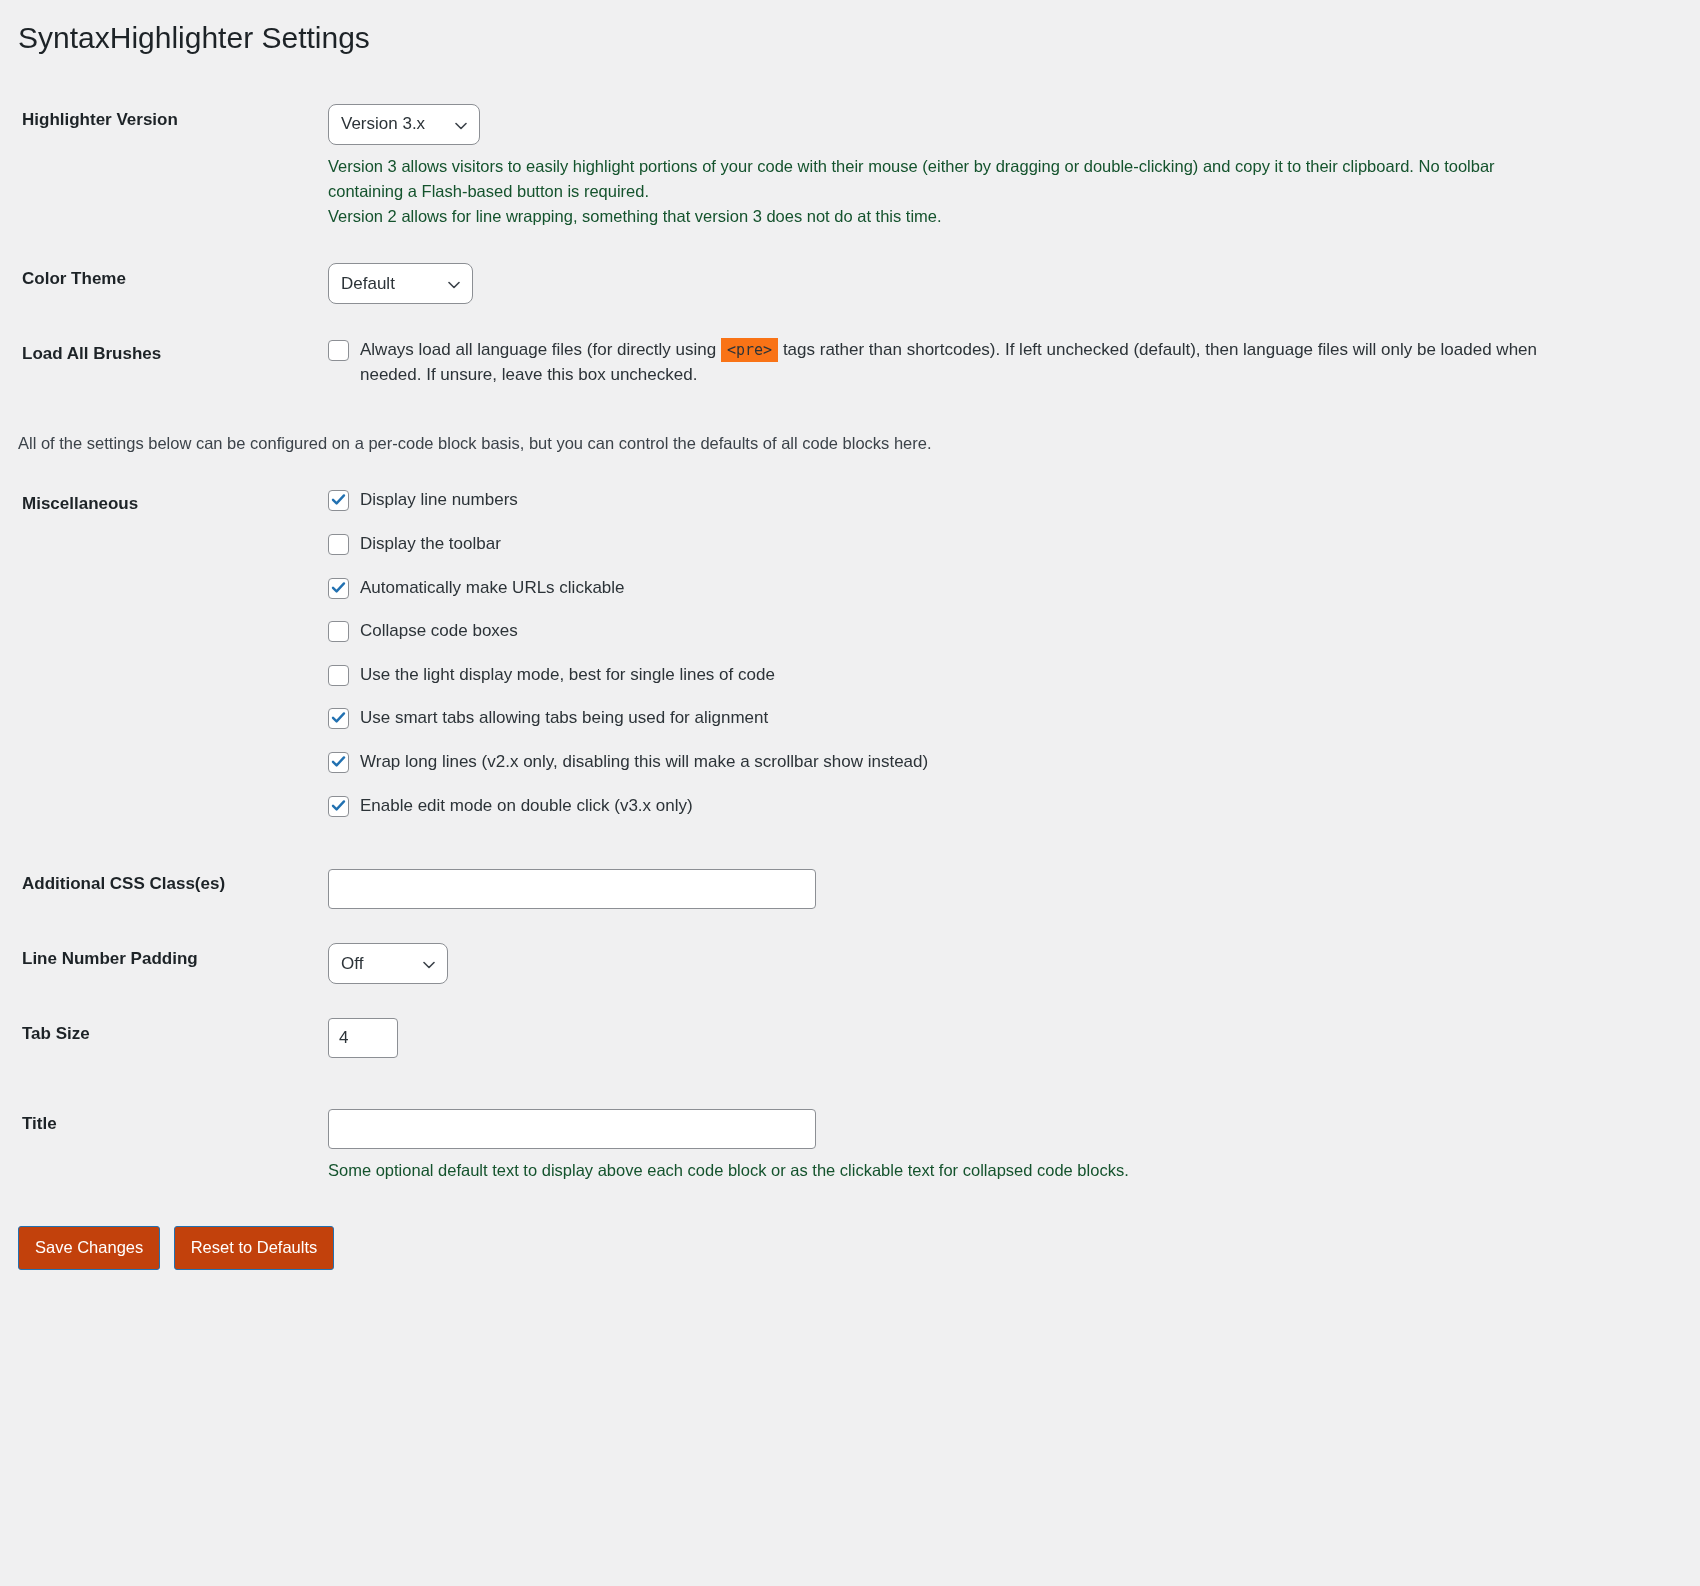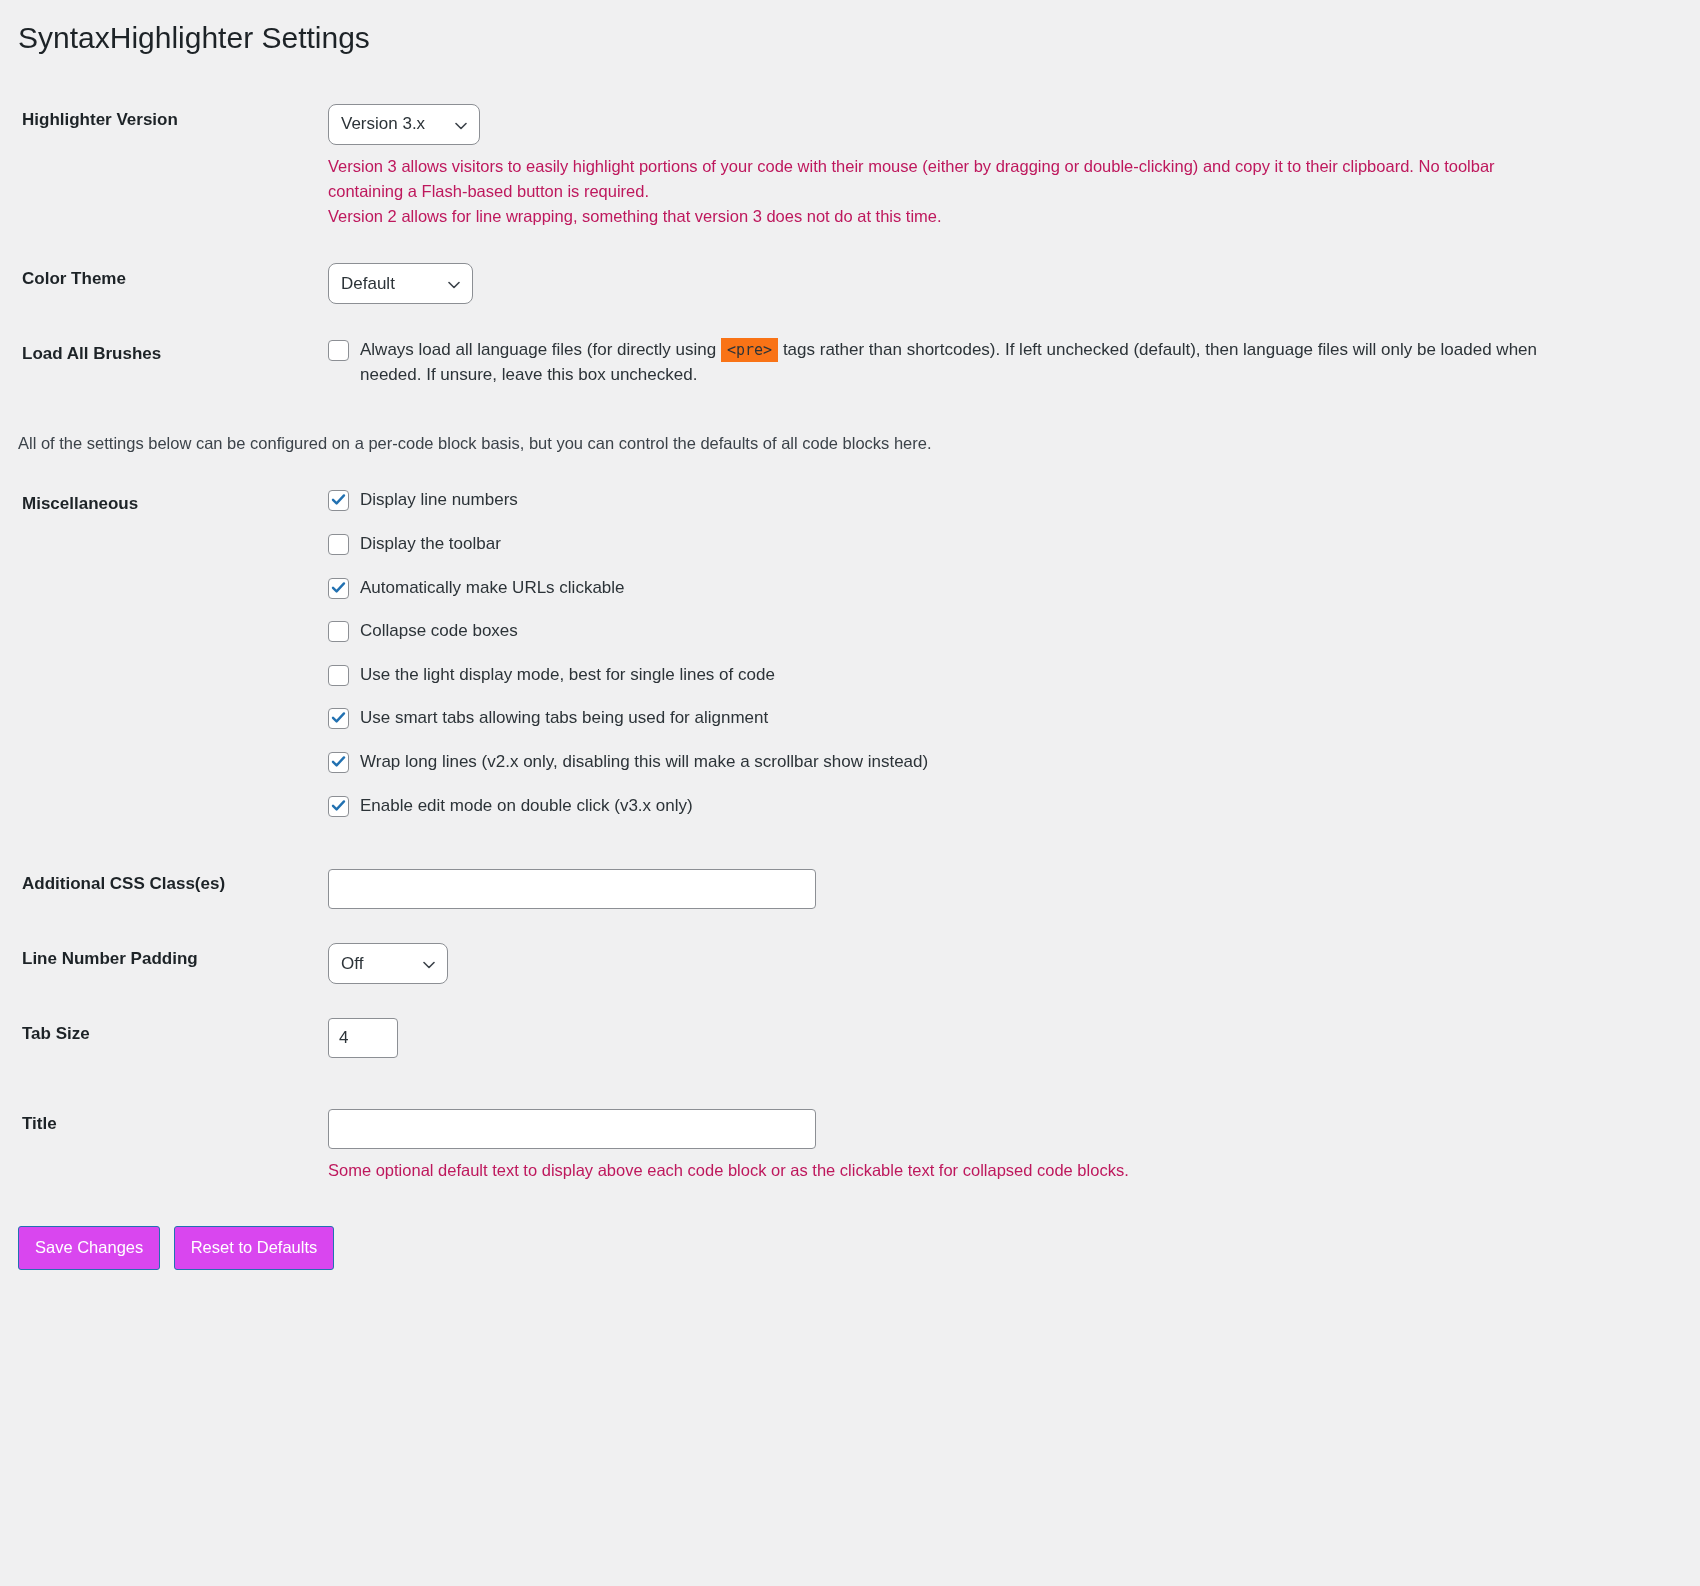--- a/index.html
+++ b/index.html
@@ -80,21 +80,21 @@
     position: absolute;
     right: 13px; top: 50%;
     width: 12px; height: 12px;
     margin-top: -5px;
     pointer-events: none;
   }
   .select-wrap .arrow svg { display: block; }
 
   .field-desc {
     font-size: 16.5px;
-    color: #be185d;
+    color: #14532d;
     line-height: 1.52;
     margin: 9px 0 0 0;
     max-width: 1215px;
   }
 
   code.pre-tag {
     font-family: "DejaVu Sans Mono", monospace;
     background: #f97316;
     padding: 3px 6px;
     font-size: 15px;
@@ -141,21 +141,21 @@
     height: 40px;
     outline: none;
   }
   .txt-wide { width: 488px; }
   .txt-small { width: 70px; }
 
   
   .btn-row { padding: 22px 0 0 18px; }
   .btn {
     display: inline-block;
-    background: #d946ef;
+    background: #c2410c;
     border: 1px solid #2271b1;
     border-radius: 3px;
     color: #fff;
     font-family: "Liberation Sans", sans-serif;
     font-size: 16.5px;
     line-height: 1.1;
     padding: 11px 16px 12px 16px;
     cursor: pointer;
     margin-right: 9px;
     text-decoration: none;

